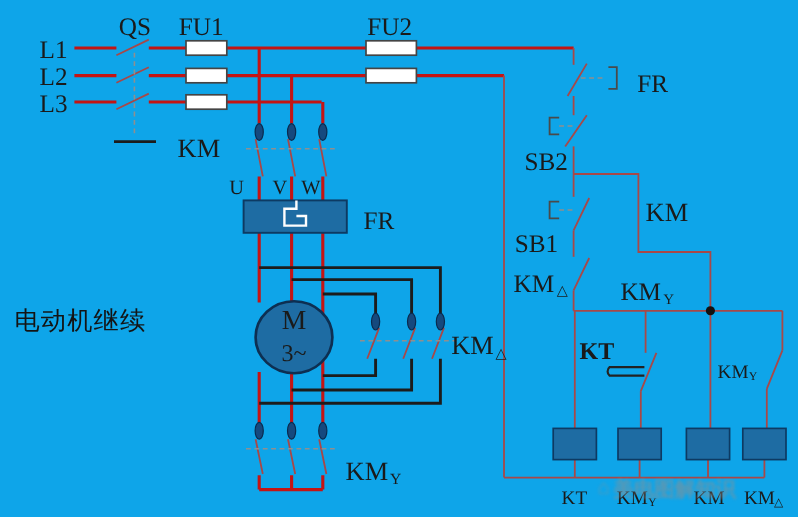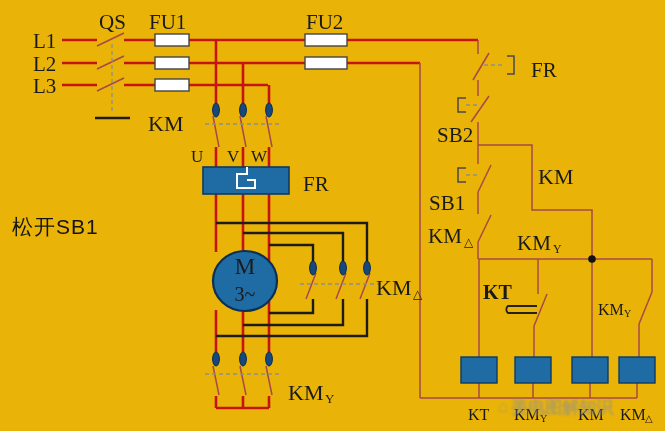--- a/index.html
+++ b/index.html
@@ -1,18 +1,18 @@
 <!DOCTYPE html>
 <html><head>
 <meta charset="utf-8">
 <style>
   html,body{margin:0;padding:0;}
   #stage{
     position:relative;width:665px;height:431px;
-    background:#eab308;overflow:hidden;
+    background:#0ea5e9;overflow:hidden;
     font-family:"Liberation Serif","DejaVu Serif",serif;
   }
   svg text{
     font-family:"Liberation Serif","DejaVu Serif",serif;
     fill:#1a1a1a;
   }
   .cn{
     position:absolute;left:12px;
     font-family:"Liberation Sans","DejaVu Sans",sans-serif;
     font-size:21px;color:#141414;letter-spacing:1px;white-space:nowrap;
@@ -185,21 +185,21 @@
     <text x="468" y="420" font-size="16">KT</text>
     <text x="514" y="420" font-size="16">KM</text>
     <text x="540" y="422" font-size="10">Y</text>
     <text x="578" y="420" font-size="16">KM</text>
     <text x="620" y="420" font-size="16">KM</text>
     <text x="645" y="422" font-size="10">△</text>
   </g>
 </svg>
 
 
-<div class="cn" style="top:213px">松开SB1</div>
+<div class="cn" style="top:253px">电动机继续</div>
 
 
 <div id="watermark">
   <span>⌂</span>
   <span>美电图解知识</span>
 </div>
 
 </div>
 
 </body></html>

